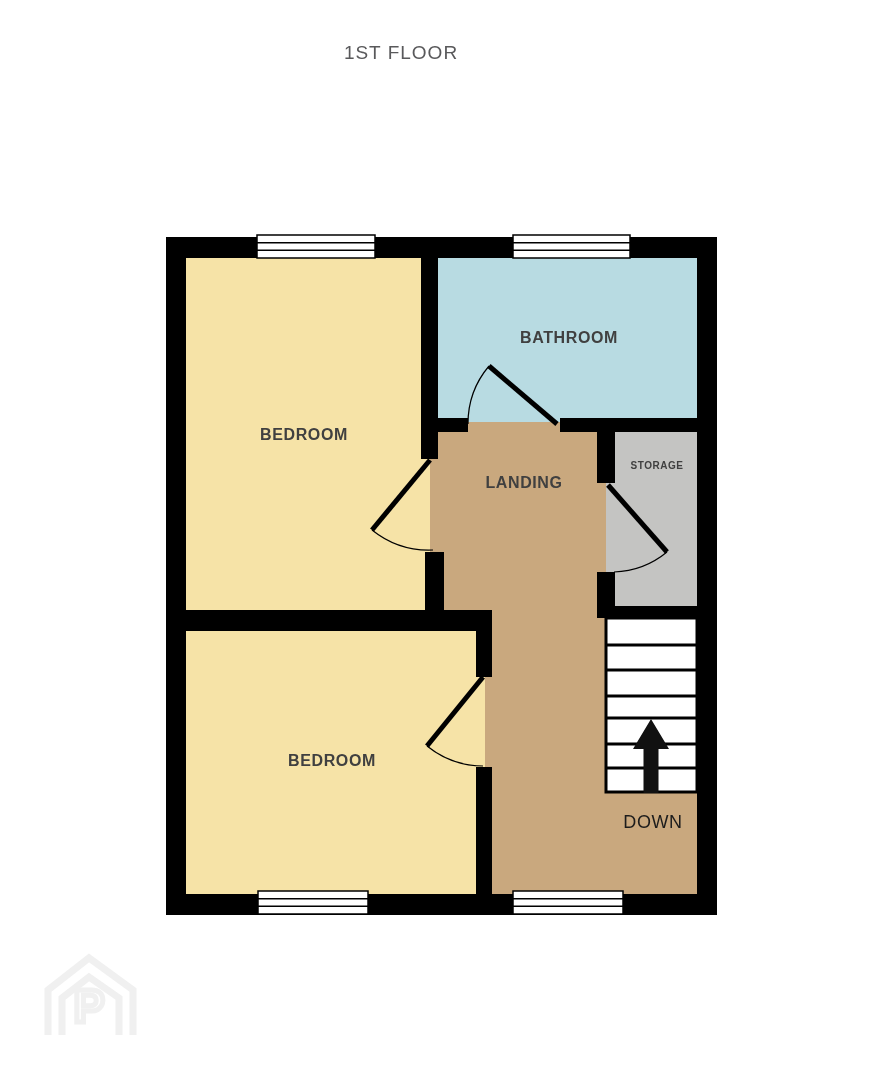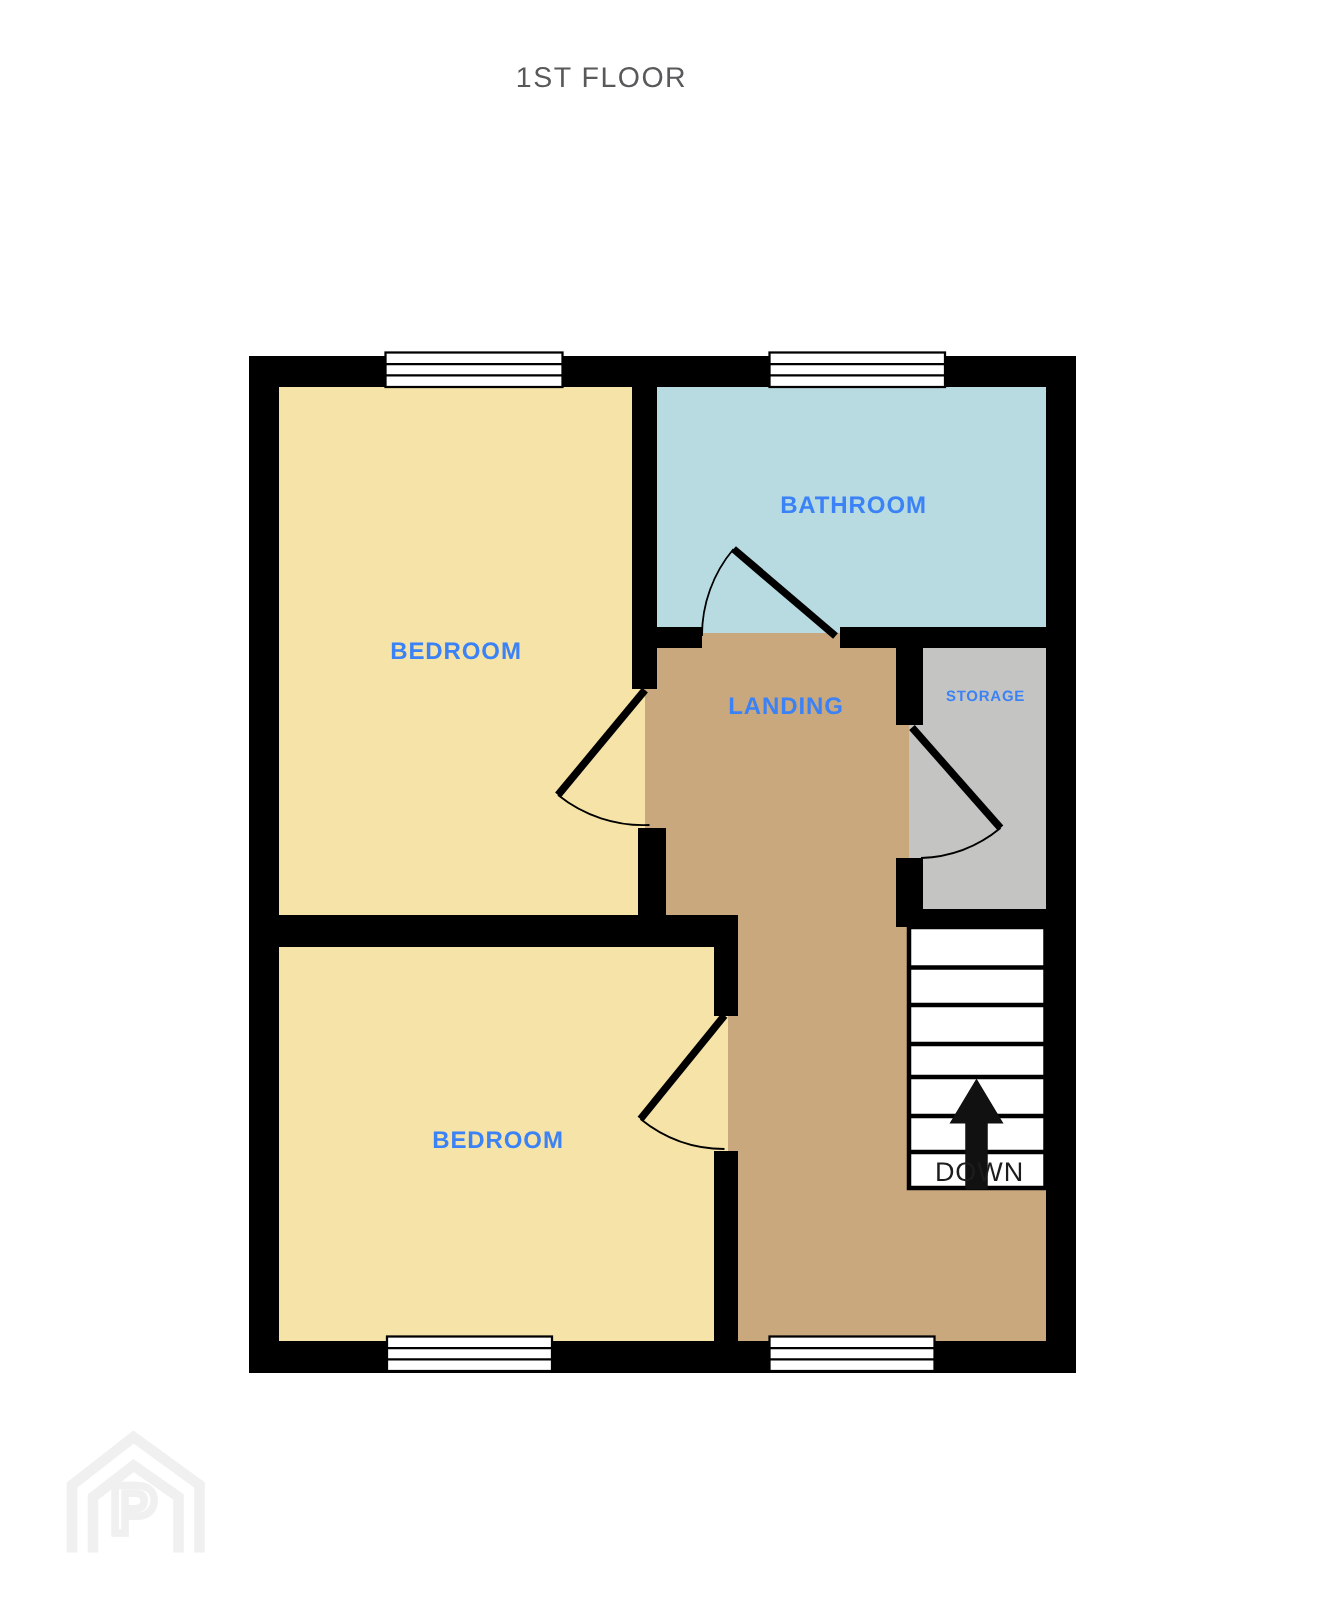--- a/index.html
+++ b/index.html
@@ -8,21 +8,21 @@
     width:789px;height:1080px;
     background:#ffffff;
     font-family:"Liberation Sans", sans-serif;
     overflow:hidden;
   }
   .plan-svg{position:absolute;left:0;top:0;}
   .lbl{
     position:absolute;
     transform:translate(-50%,-50%);
     white-space:nowrap;
-    color:#3b82f6;
+    color:#404040;
     font-weight:700;
     font-size:16px;
     letter-spacing:0.6px;
   }
   .lbl-title{
     color:#59595b;
     font-weight:400;
     font-size:19px;
     letter-spacing:1px;
   }
@@ -125,21 +125,21 @@
       <text x="89" y="1022" text-anchor="middle" font-family="Liberation Sans, sans-serif" font-size="46" font-weight="700" fill="#FFFFFF" stroke="#F0F0F0" stroke-width="5">P</text>
     </g>
   </svg>
 
   <div class="lbl lbl-title" style="left:401px;top:53px;">1ST FLOOR</div>
 
   <div class="lbl" style="left:304px;top:435px;">BEDROOM</div>
 
   <div class="lbl" style="left:569px;top:338px;">BATHROOM</div>
 
-  <div class="lbl" style="left:524px;top:472px;">LANDING</div>
+  <div class="lbl" style="left:524px;top:483px;">LANDING</div>
 
   <div class="lbl lbl-storage" style="left:657px;top:465px;">STORAGE</div>
 
   <div class="lbl" style="left:332px;top:761px;">BEDROOM</div>
 
-  <div class="lbl lbl-down" style="left:653px;top:782px;">DOWN</div>
+  <div class="lbl lbl-down" style="left:653px;top:822px;">DOWN</div>
 
 </div>
 
 </body></html>

